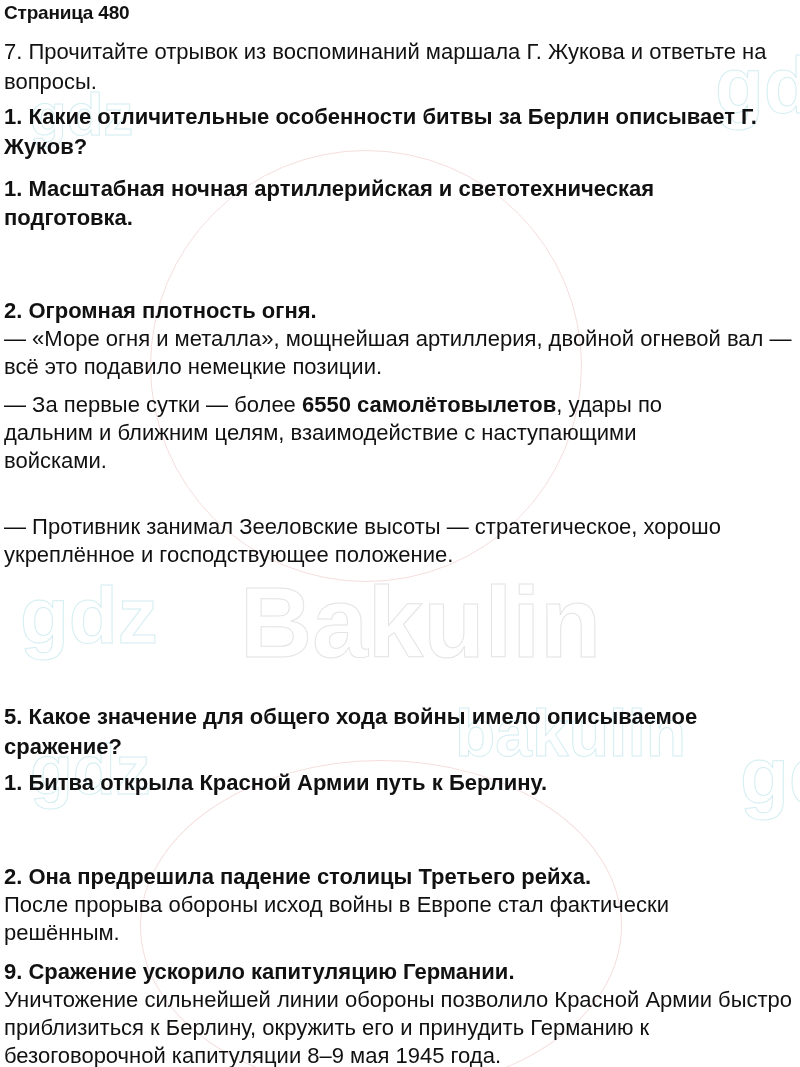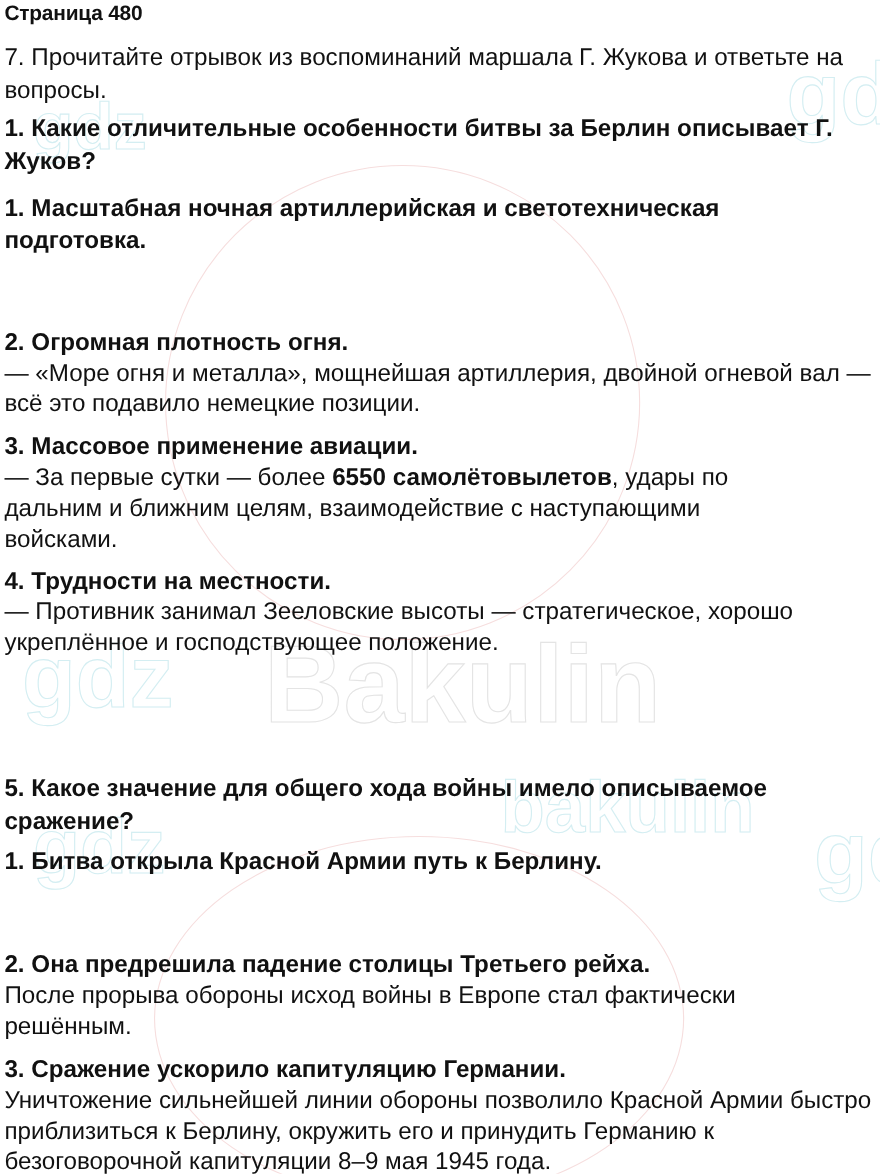--- a/index.html
+++ b/index.html
@@ -102,40 +102,38 @@
   <div class="block" style="top:174px;">
     <div class="a-title" style="width:740px;">1. Масштабная ночная артиллерийская и светотехническая подготовка.</div>
   </div>
 
   <div class="block" style="top:296px;">
     <div class="a-title">2. Огромная плотность огня.</div>
     <div class="a-text" style="width:790px;">— «Море огня и металла», мощнейшая артиллерия, двойной огневой вал — всё это подавило немецкие позиции.</div>
   </div>
 
   <div class="block" style="top:391px;">
-    <div class="a-title">3. Массовое применение авиации.</div>
     <div class="a-text" style="width:730px;">
       <span>— За первые сутки — более </span><span class="hl-bold">6550 самолётовылетов</span><span>, удары по дальним и ближним целям, взаимодействие с наступающими войсками.</span>
     </div>
   </div>
 
   <div class="block" style="top:513px;">
-    <div class="a-title">4. Трудности на местности.</div>
     <div class="a-text" style="width:800px;">— Противник занимал Зееловские высоты — стратегическое, хорошо укреплённое и господствующее положение.</div>
   </div>
 
   <div class="block q-title" style="top:702px; width:770px;">5. Какое значение для общего хода войны имело описываемое сражение?</div>
 
   <div class="block" style="top:768px;">
     <div class="a-title">1. Битва открыла Красной Армии путь к Берлину.</div>
   </div>
 
   <div class="block" style="top:862px;">
     <div class="a-title">2. Она предрешила падение столицы Третьего рейха.</div>
     <div class="a-text" style="width:750px;">После прорыва обороны исход войны в Европе стал фактически решённым.</div>
   </div>
 
   <div class="block" style="top:957px;">
-    <div class="a-title">3. Сражение ускорило капитуляцию Германии.</div>
+    <div class="a-title">9. Сражение ускорило капитуляцию Германии.</div>
     <div class="a-text" style="width:800px;">Уничтожение сильнейшей линии обороны позволило Красной Армии быстро приблизиться к Берлину, окружить его и принудить Германию к безоговорочной капитуляции 8–9 мая 1945 года.</div>
   </div>
 
 </div>
 
 </body></html>

